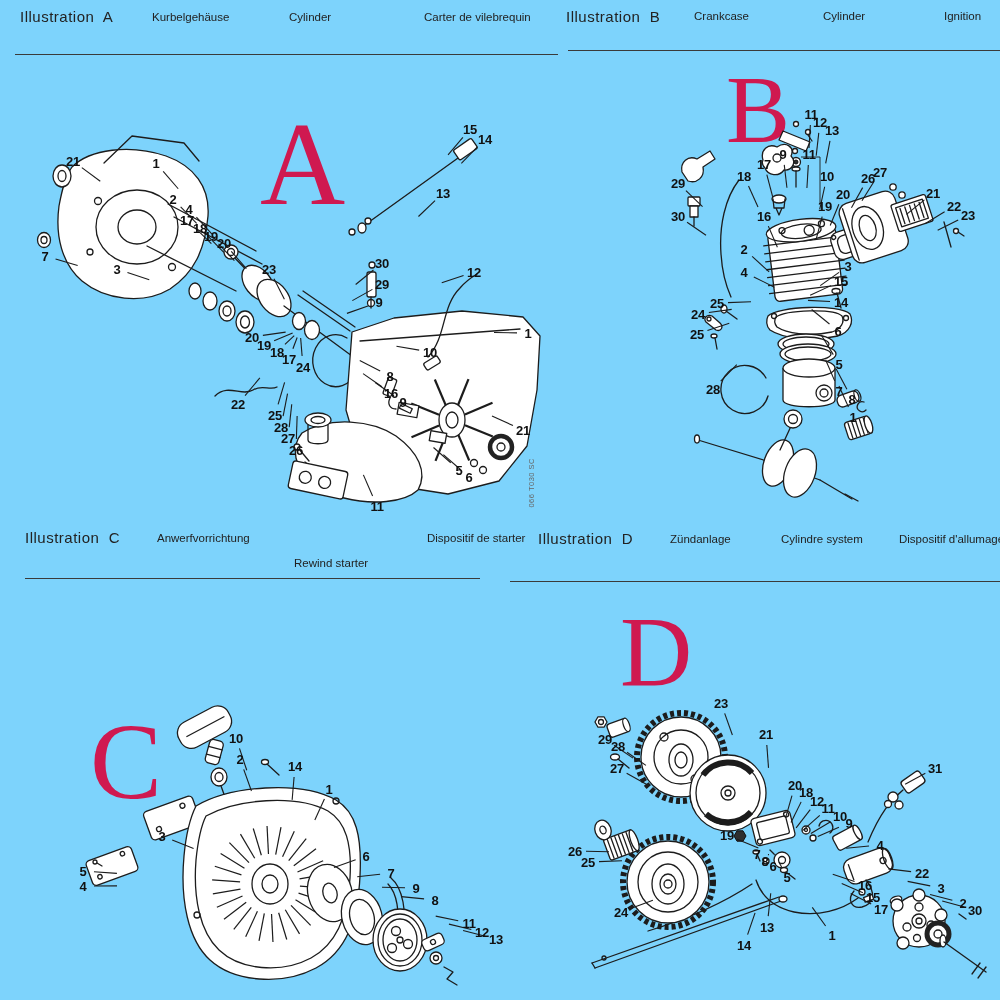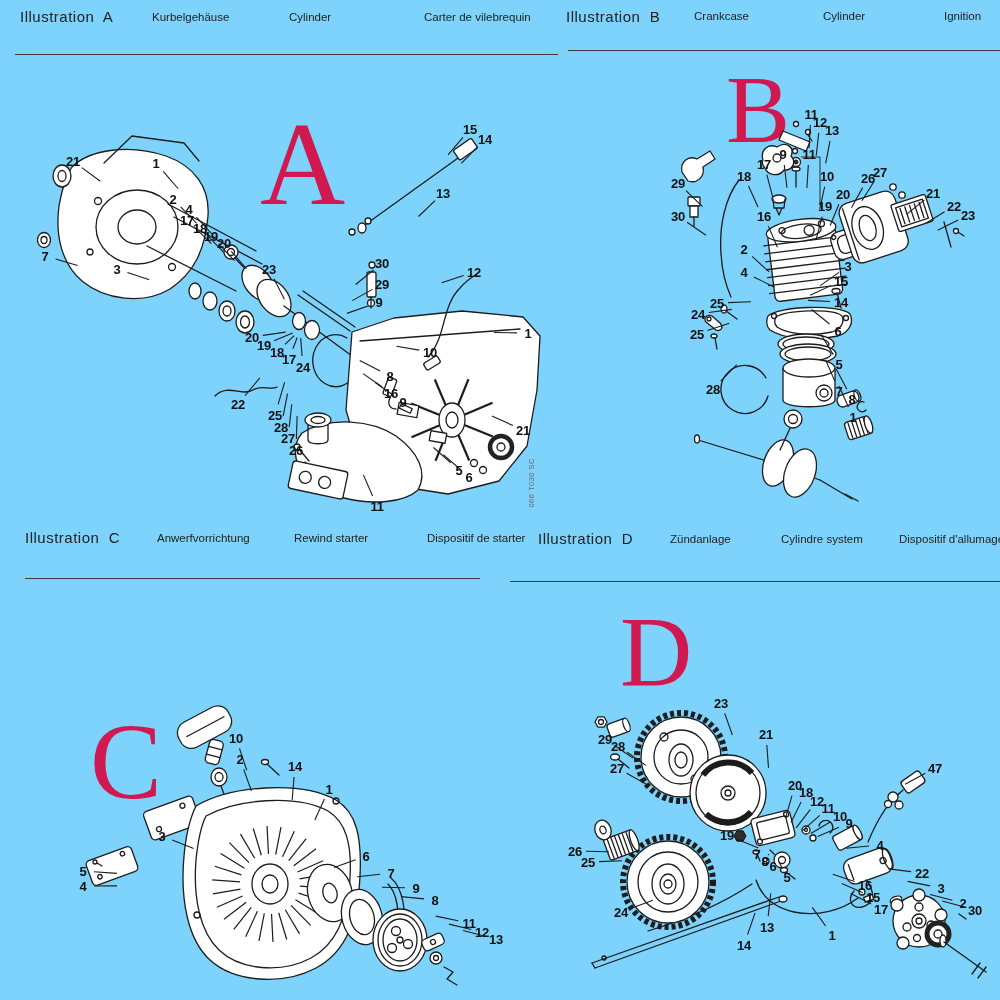--- a/index.html
+++ b/index.html
@@ -36,21 +36,21 @@
   <div>
     <span class="hdr-title" style="left:566px;top:8px">Illustration  B</span>
     <span class="hdr-lang" style="left:694px;top:10px">Crankcase</span>
     <span class="hdr-lang" style="left:823px;top:10px">Cylinder</span>
     <span class="hdr-lang" style="left:944px;top:10px">Ignition</span>
     <div class="rule" style="left:568px;top:50px;width:432px"></div>
   </div>
   <div>
     <span class="hdr-title" style="left:25px;top:529px">Illustration  C</span>
     <span class="hdr-lang" style="left:157px;top:532px">Anwerfvorrichtung</span>
-    <span class="hdr-lang" style="left:294px;top:532px">Rewind starter</span>
+    <span class="hdr-lang" style="left:294px;top:557px">Rewind starter</span>
     <span class="hdr-lang" style="left:427px;top:532px">Dispositif de starter</span>
     <div class="rule" style="left:25px;top:578px;width:455px"></div>
   </div>
   <div>
     <span class="hdr-title" style="left:538px;top:530px">Illustration  D</span>
     <span class="hdr-lang" style="left:670px;top:533px">Zündanlage</span>
     <span class="hdr-lang" style="left:781px;top:533px">Cylindre system</span>
     <span class="hdr-lang" style="left:899px;top:533px">Dispositif d'allumage</span>
     <div class="rule" style="left:510px;top:581px;width:490px"></div>
   </div>
@@ -706,21 +706,21 @@
       <span class="callout" style="left: 416px; top: 888px;">9</span>
       <span class="callout" style="left: 435px; top: 900px;">8</span>
       <span class="callout" style="left: 469px; top: 923px;">11</span>
       <span class="callout" style="left: 482px; top: 932px;">12</span>
       <span class="callout" style="left: 496px; top: 939px;">13</span>
       <span class="callout" style="left: 721px; top: 703px;">23</span>
       <span class="callout" style="left: 605px; top: 739px;">29</span>
       <span class="callout" style="left: 618px; top: 746px;">28</span>
       <span class="callout" style="left: 617px; top: 768px;">27</span>
       <span class="callout" style="left: 766px; top: 734px;">21</span>
-      <span class="callout" style="left: 935px; top: 768px;">47</span>
+      <span class="callout" style="left: 935px; top: 768px;">31</span>
       <span class="callout" style="left: 795px; top: 785px;">20</span>
       <span class="callout" style="left: 806px; top: 792px;">18</span>
       <span class="callout" style="left: 817px; top: 801px;">12</span>
       <span class="callout" style="left: 828px; top: 808px;">11</span>
       <span class="callout" style="left: 840px; top: 816px;">10</span>
       <span class="callout" style="left: 849px; top: 823px;">9</span>
       <span class="callout" style="left: 727px; top: 835px;">19</span>
       <span class="callout" style="left: 757px; top: 854px;">7</span>
       <span class="callout" style="left: 765px; top: 861px;">8</span>
       <span class="callout" style="left: 773px; top: 866px;">6</span>

